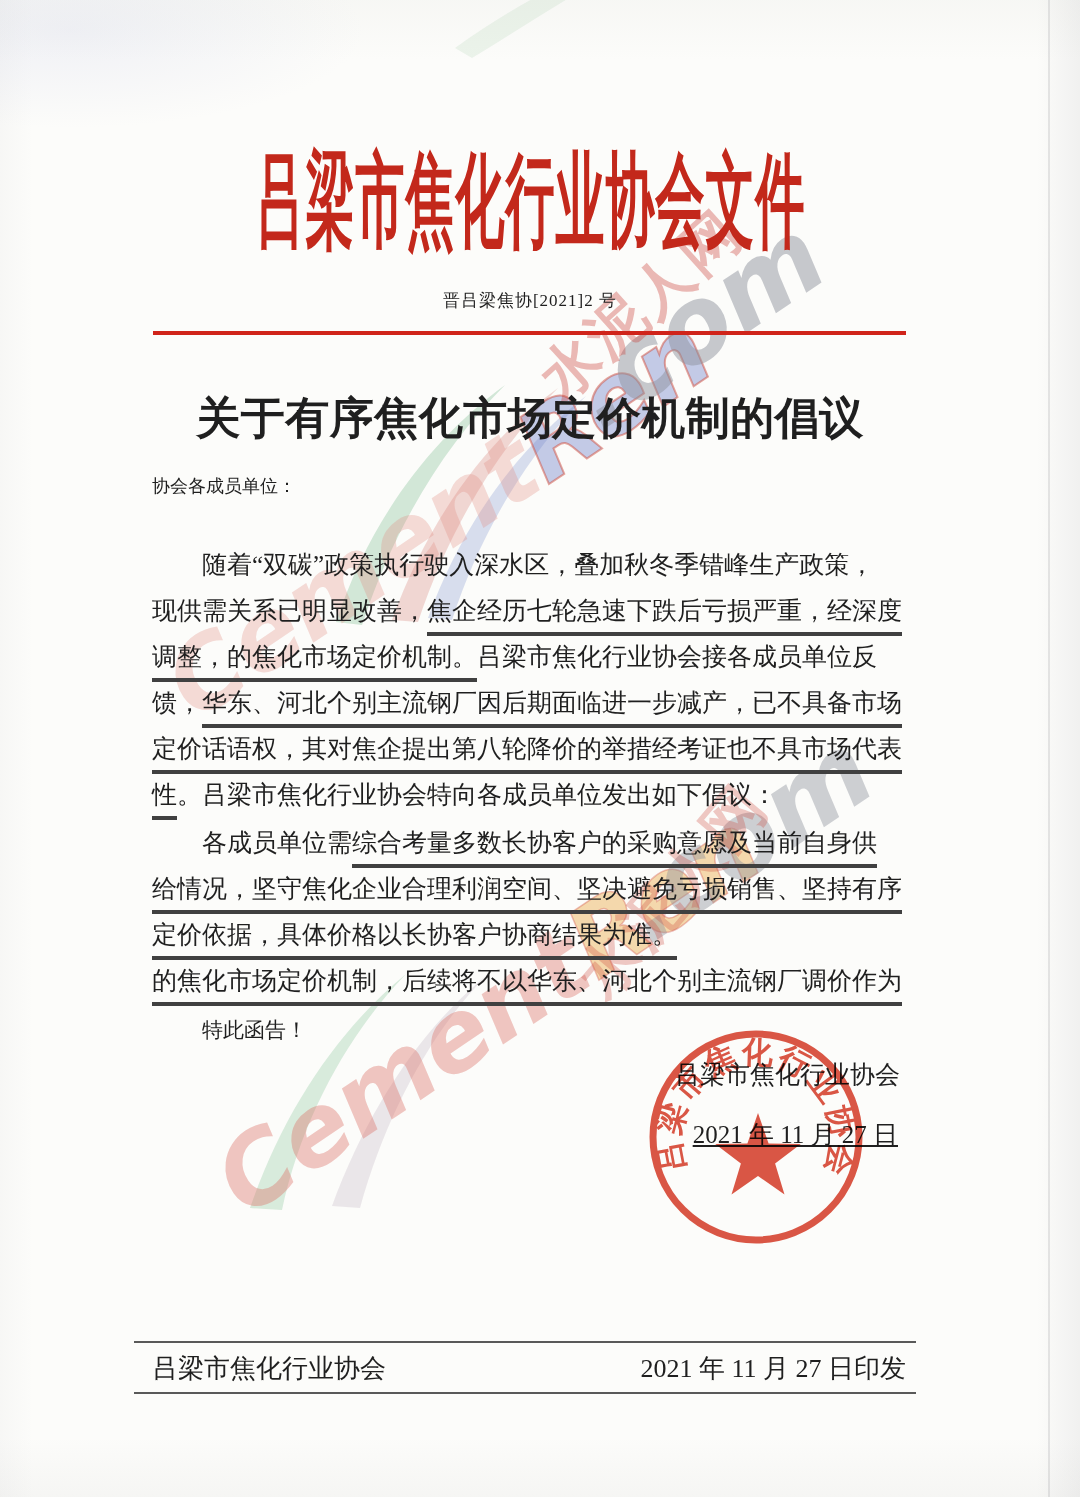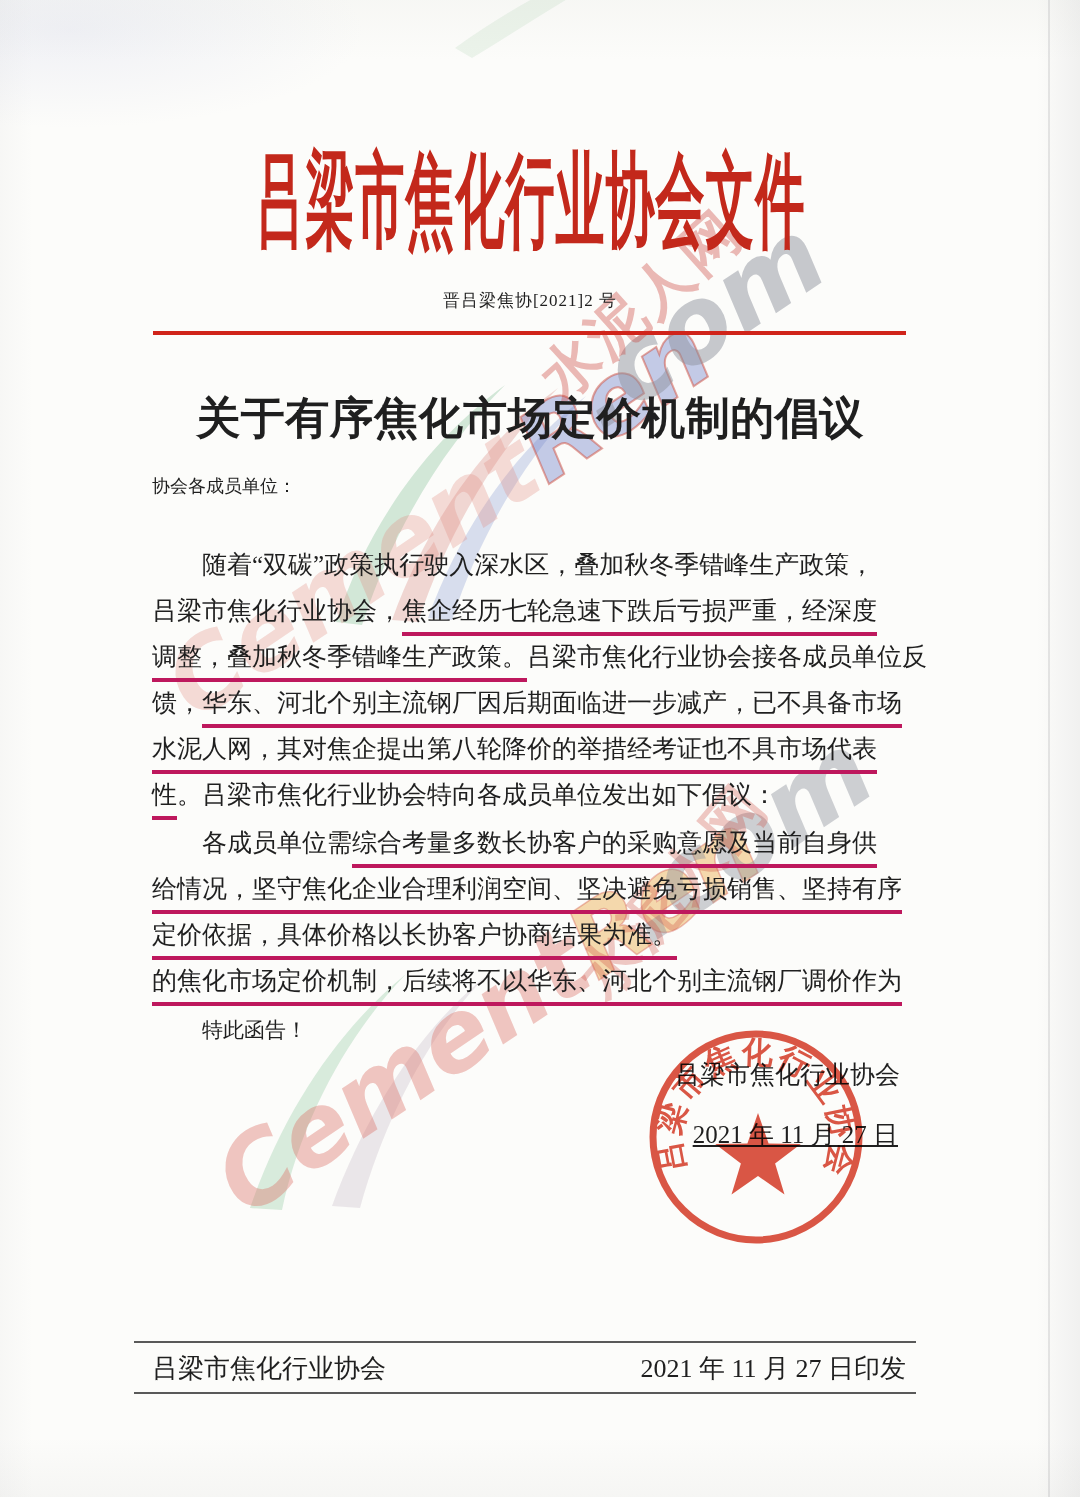--- a/index.html
+++ b/index.html
@@ -31,21 +31,21 @@
     white-space:nowrap;
   }
   .doc-number{top:289px;text-align:center;font-size:17px;letter-spacing:1px;}
   .red-rule{position:absolute;left:153px;top:331px;width:753px;height:4px;background:#d0241a;}
   .doc-title{top:389px;text-align:center;font-size:44px;font-weight:bold;letter-spacing:0.5px;}
   .salutation{top:474px;font-size:18px;}
   .body-text{top:542px;font-size:25px;}
   .line{height:46px;line-height:46px;white-space:nowrap;}
   .line.indent{padding-left:50px;}
   .para + .para{margin-top:2px;font-family:Liberation Serif, serif;}
-  .ul{border-bottom:4px solid #be185d;padding-bottom:8px;}
+  .ul{border-bottom:4px solid #404040;padding-bottom:8px;}
   .closing{top:1016px;font-size:21px;padding-left:50px;}
   .sig-org{top:1058px;font-size:25px;text-align:right;padding-right:8px;box-sizing:border-box;}
   .sig-date{top:1118px;font-size:25px;text-align:right;padding-right:10px;box-sizing:border-box;text-decoration:underline;}
   
   .footer-rule{position:absolute;left:134px;width:782px;height:2px;background:#3c3c3c;opacity:.85;}
   .footer-rule.r1{top:1341px;}
   .footer-rule.r2{top:1392px;}
   .footer-row{position:absolute;left:134px;top:1348px;width:782px;height:40px;
     display:flex;justify-content:space-between;align-items:center;
     font-size:26px;box-sizing:border-box;padding:0 10px 0 18px;}
@@ -90,24 +90,24 @@
 
     <div class="red-rule"></div>
 
     <div class="sec doc-title">关于有序焦化市场定价机制的倡议</div>
 
     <div class="sec salutation">协会各成员单位：</div>
 
     <div class="sec body-text">
         <div class="para">
           <div class="line indent"><span>随着“双碳”政策执行驶入深水区，叠加秋冬季错峰生产政策，</span></div>
-          <div class="line"><span>吕梁市焦化行业协会，</span><span class="ul">焦企经历七轮急速下跌后亏损严重，经深度</span></div>
-          <div class="line"><span class="ul">调整，叠加秋冬季错峰生产政策。</span><span>吕梁市焦化行业协会接各成员单位反</span></div>
+          <div class="line"><span>现供需关系已明显改善，</span><span class="ul">焦企经历七轮急速下跌后亏损严重，经深度</span></div>
+          <div class="line"><span class="ul">调整，的焦化市场定价机制。</span><span>吕梁市焦化行业协会接各成员单位反</span></div>
           <div class="line"><span>馈，</span><span class="ul">华东、河北个别主流钢厂因后期面临进一步减产，已不具备市场</span></div>
-          <div class="line"><span class="ul">水泥人网，其对焦企提出第八轮降价的举措经考证也不具市场代表</span></div>
+          <div class="line"><span class="ul">定价话语权，其对焦企提出第八轮降价的举措经考证也不具市场代表</span></div>
           <div class="line"><span class="ul">性</span><span>。吕梁市焦化行业协会特向各成员单位发出如下倡议：</span></div>
         </div>
         <div class="para">
           <div class="line indent"><span>各成员单位需</span><span class="ul">综合考量多数长协客户的采购意愿及当前自身供</span></div>
           <div class="line"><span class="ul">给情况，坚守焦化企业合理利润空间、坚决避免亏损销售、坚持有序</span></div>
           <div class="line"><span class="ul">定价依据，具体价格以长协客户协商结果为准。</span></div>
           <div class="line"><span class="ul">的焦化市场定价机制，后续将不以华东、河北个别主流钢厂调价作为</span></div>
         </div>
       </div>
 

